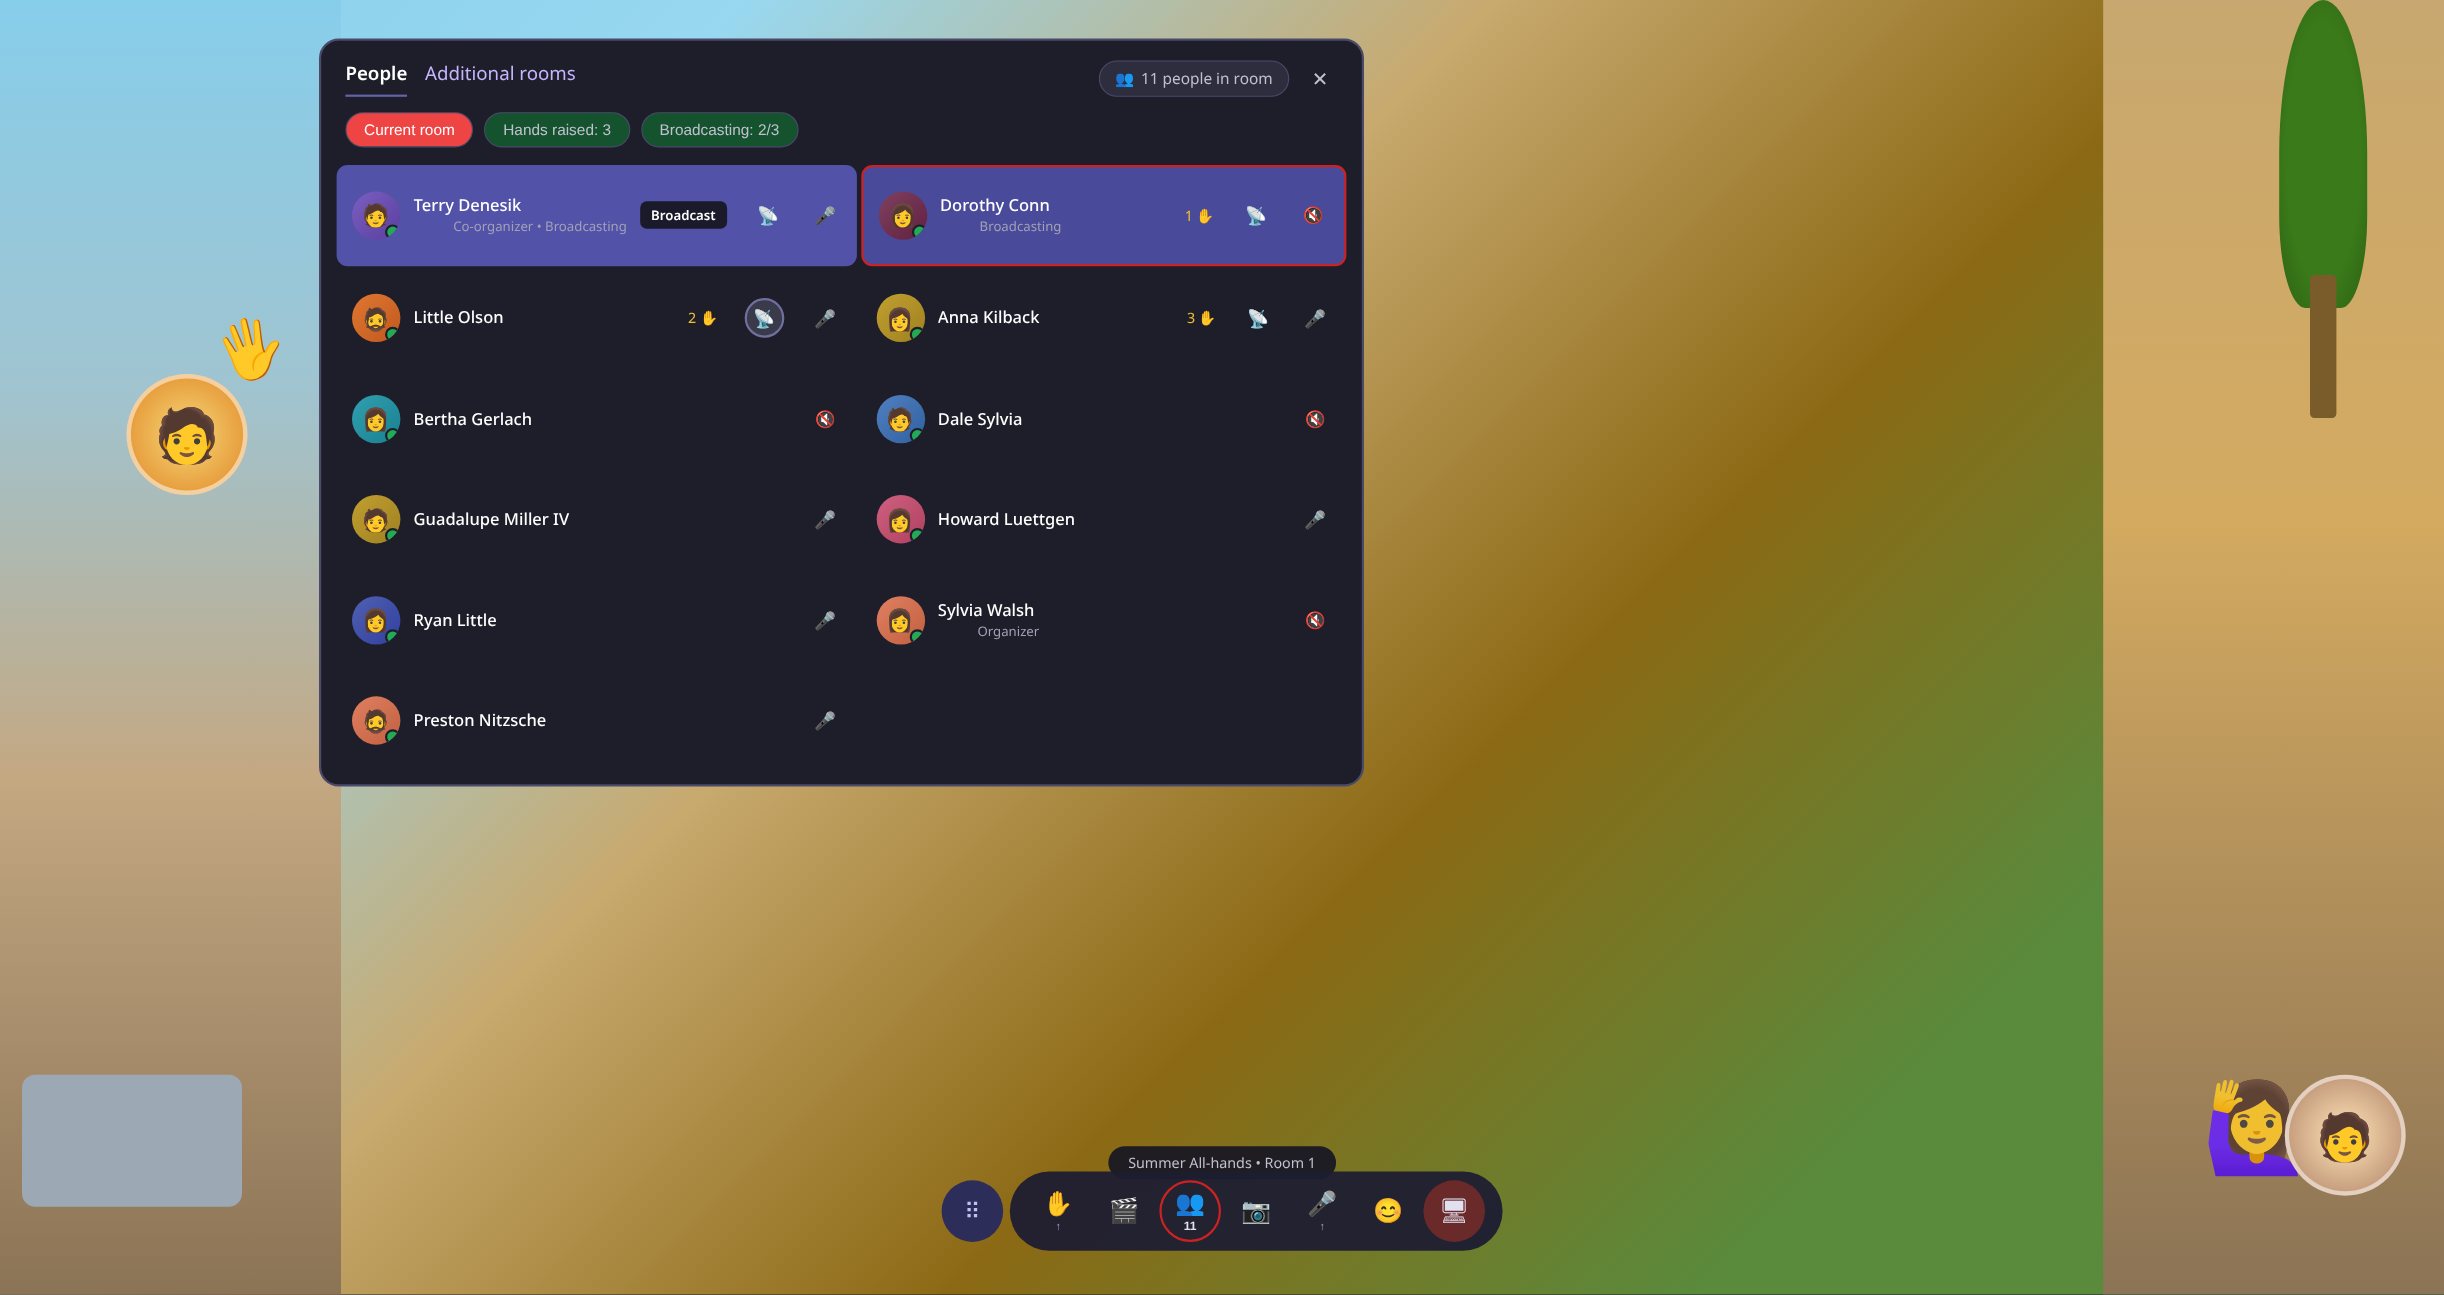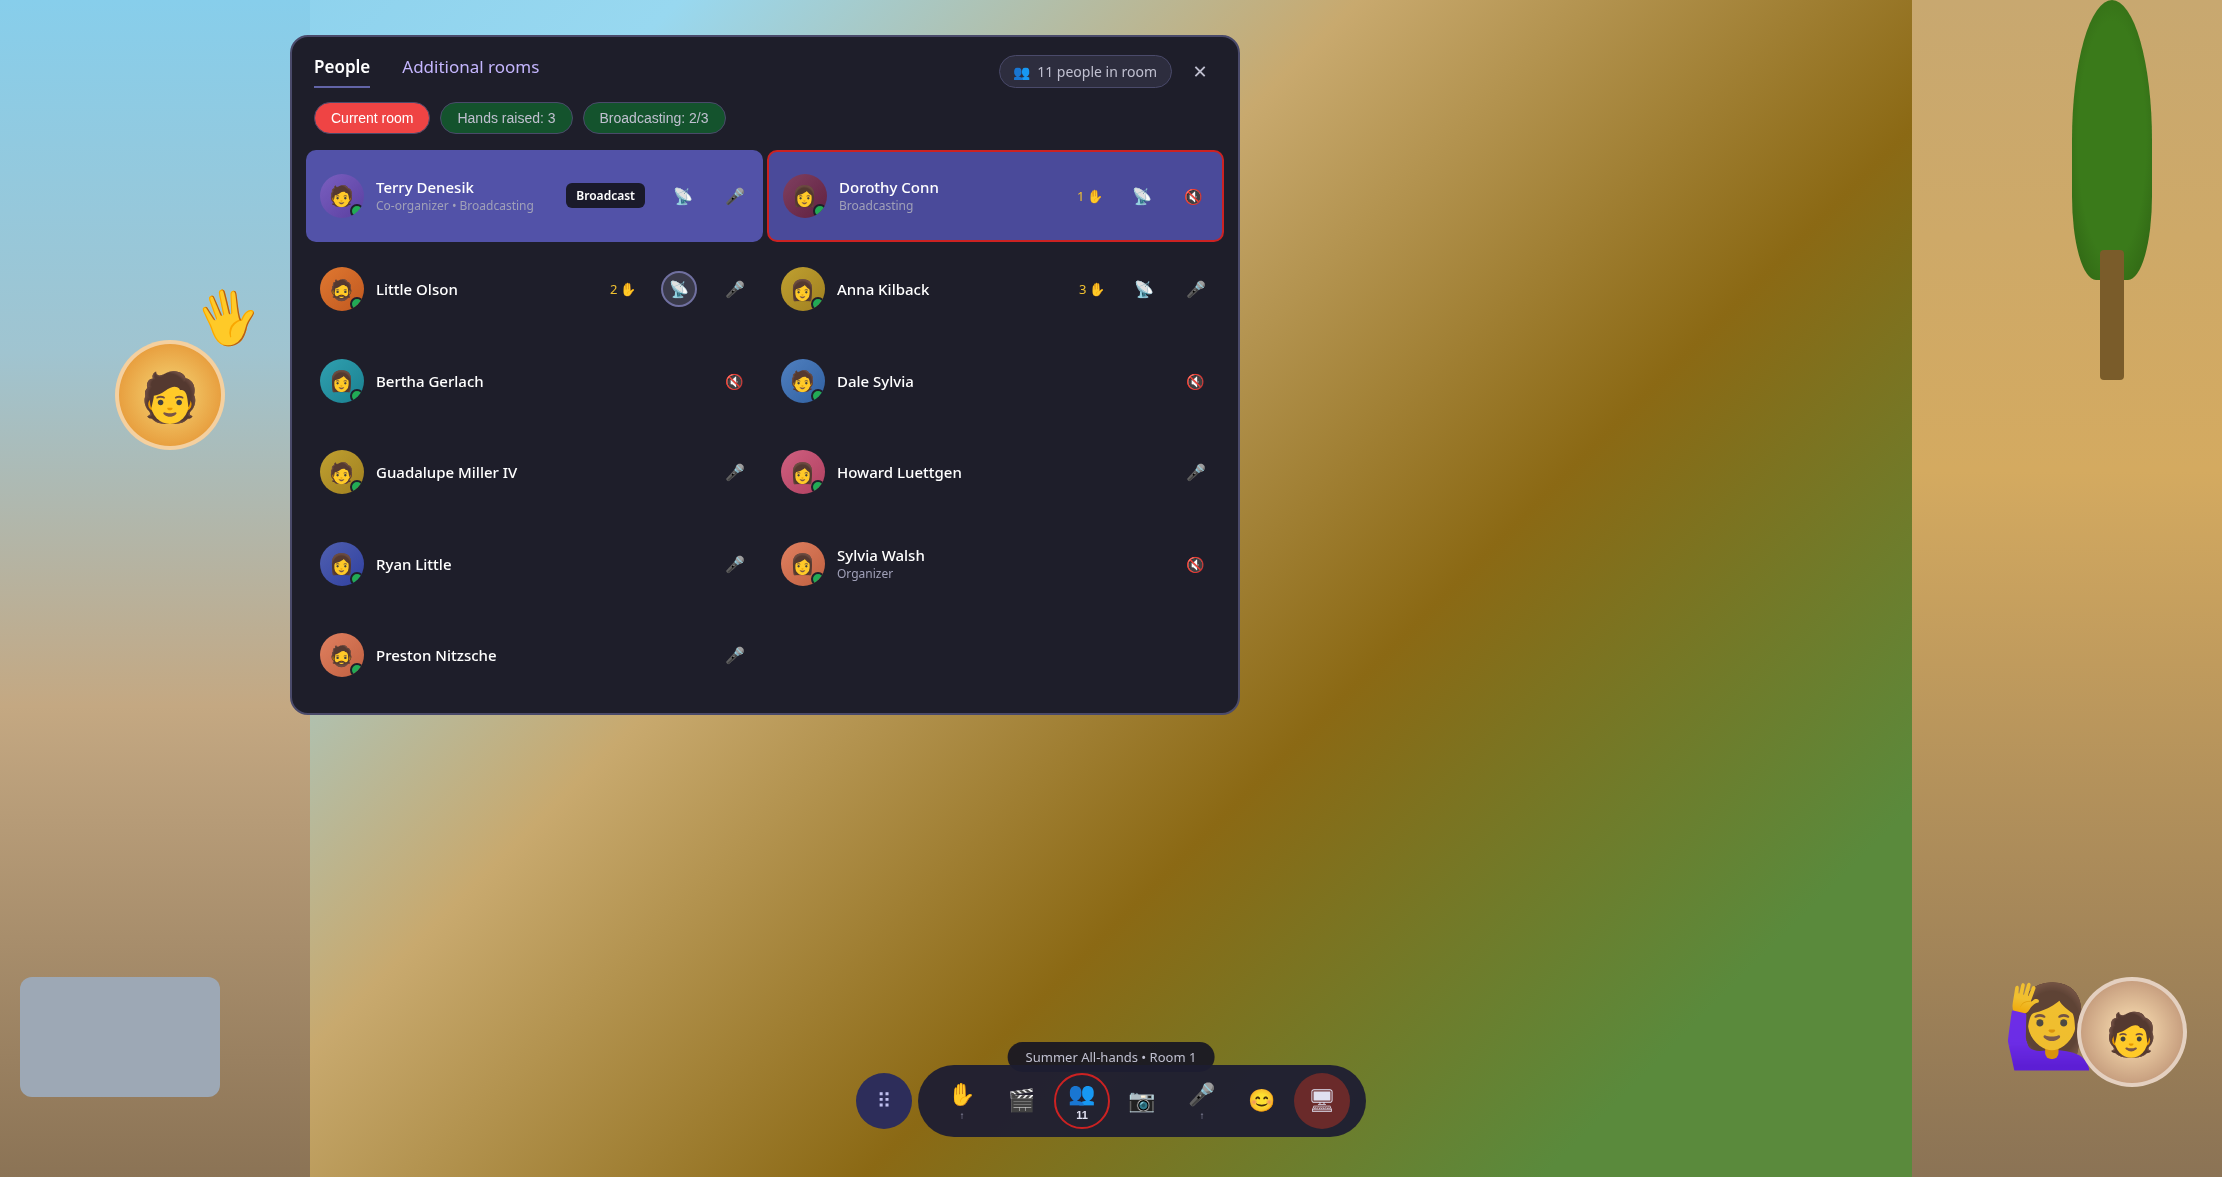--- a/index.html
+++ b/index.html
@@ -126,21 +126,21 @@
     .panel-header {
       padding: 18px 22px 0 22px;
       display: flex;
       align-items: center;
       justify-content: space-between;
       flex-shrink: 0;
     }
 
     .panel-tabs {
       display: flex;
-      gap: 32px;
+      gap: 16px;
       align-items: flex-end;
     }
 
     .tab {
       color: #c4b5fd;
       font-size: 17px;
       font-weight: 400;
       cursor: pointer;
       padding-bottom: 8px;
       border-bottom: 2px solid transparent;
@@ -265,20 +265,21 @@
       font-weight: 500;
       white-space: nowrap;
       overflow: hidden;
       text-overflow: ellipsis;
     }
 
     .person-role {
       color: #a0a0b8;
       font-size: 12px;
       white-space: nowrap;
+      margin-left: 36px;
     }
 
     .person-actions {
       display: flex;
       align-items: center;
       gap: 24px;
       flex-shrink: 0;
     }
 
     .action-icon {

